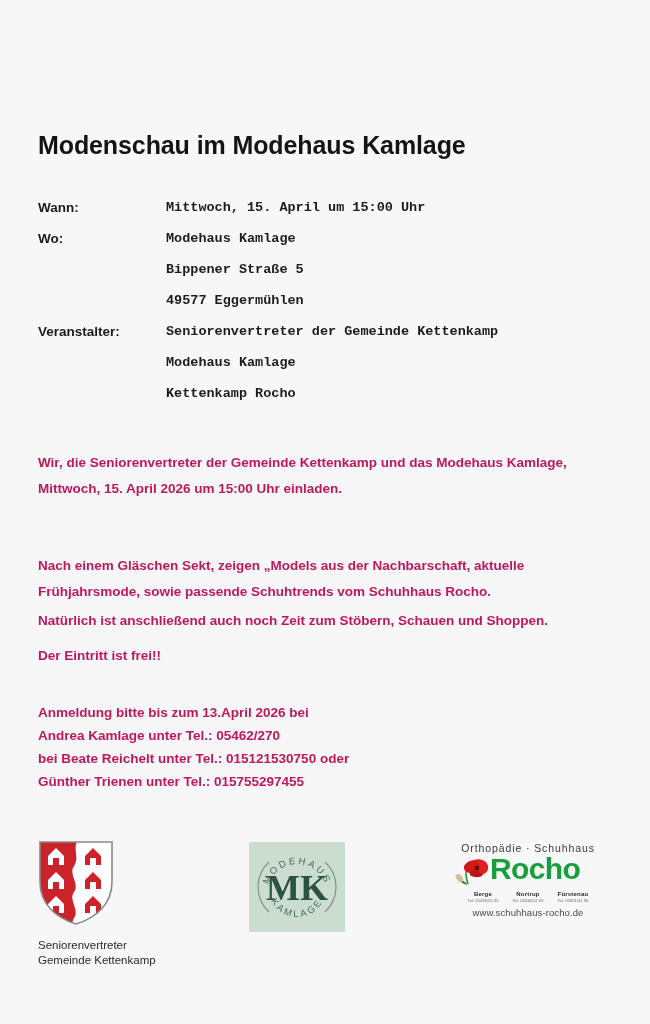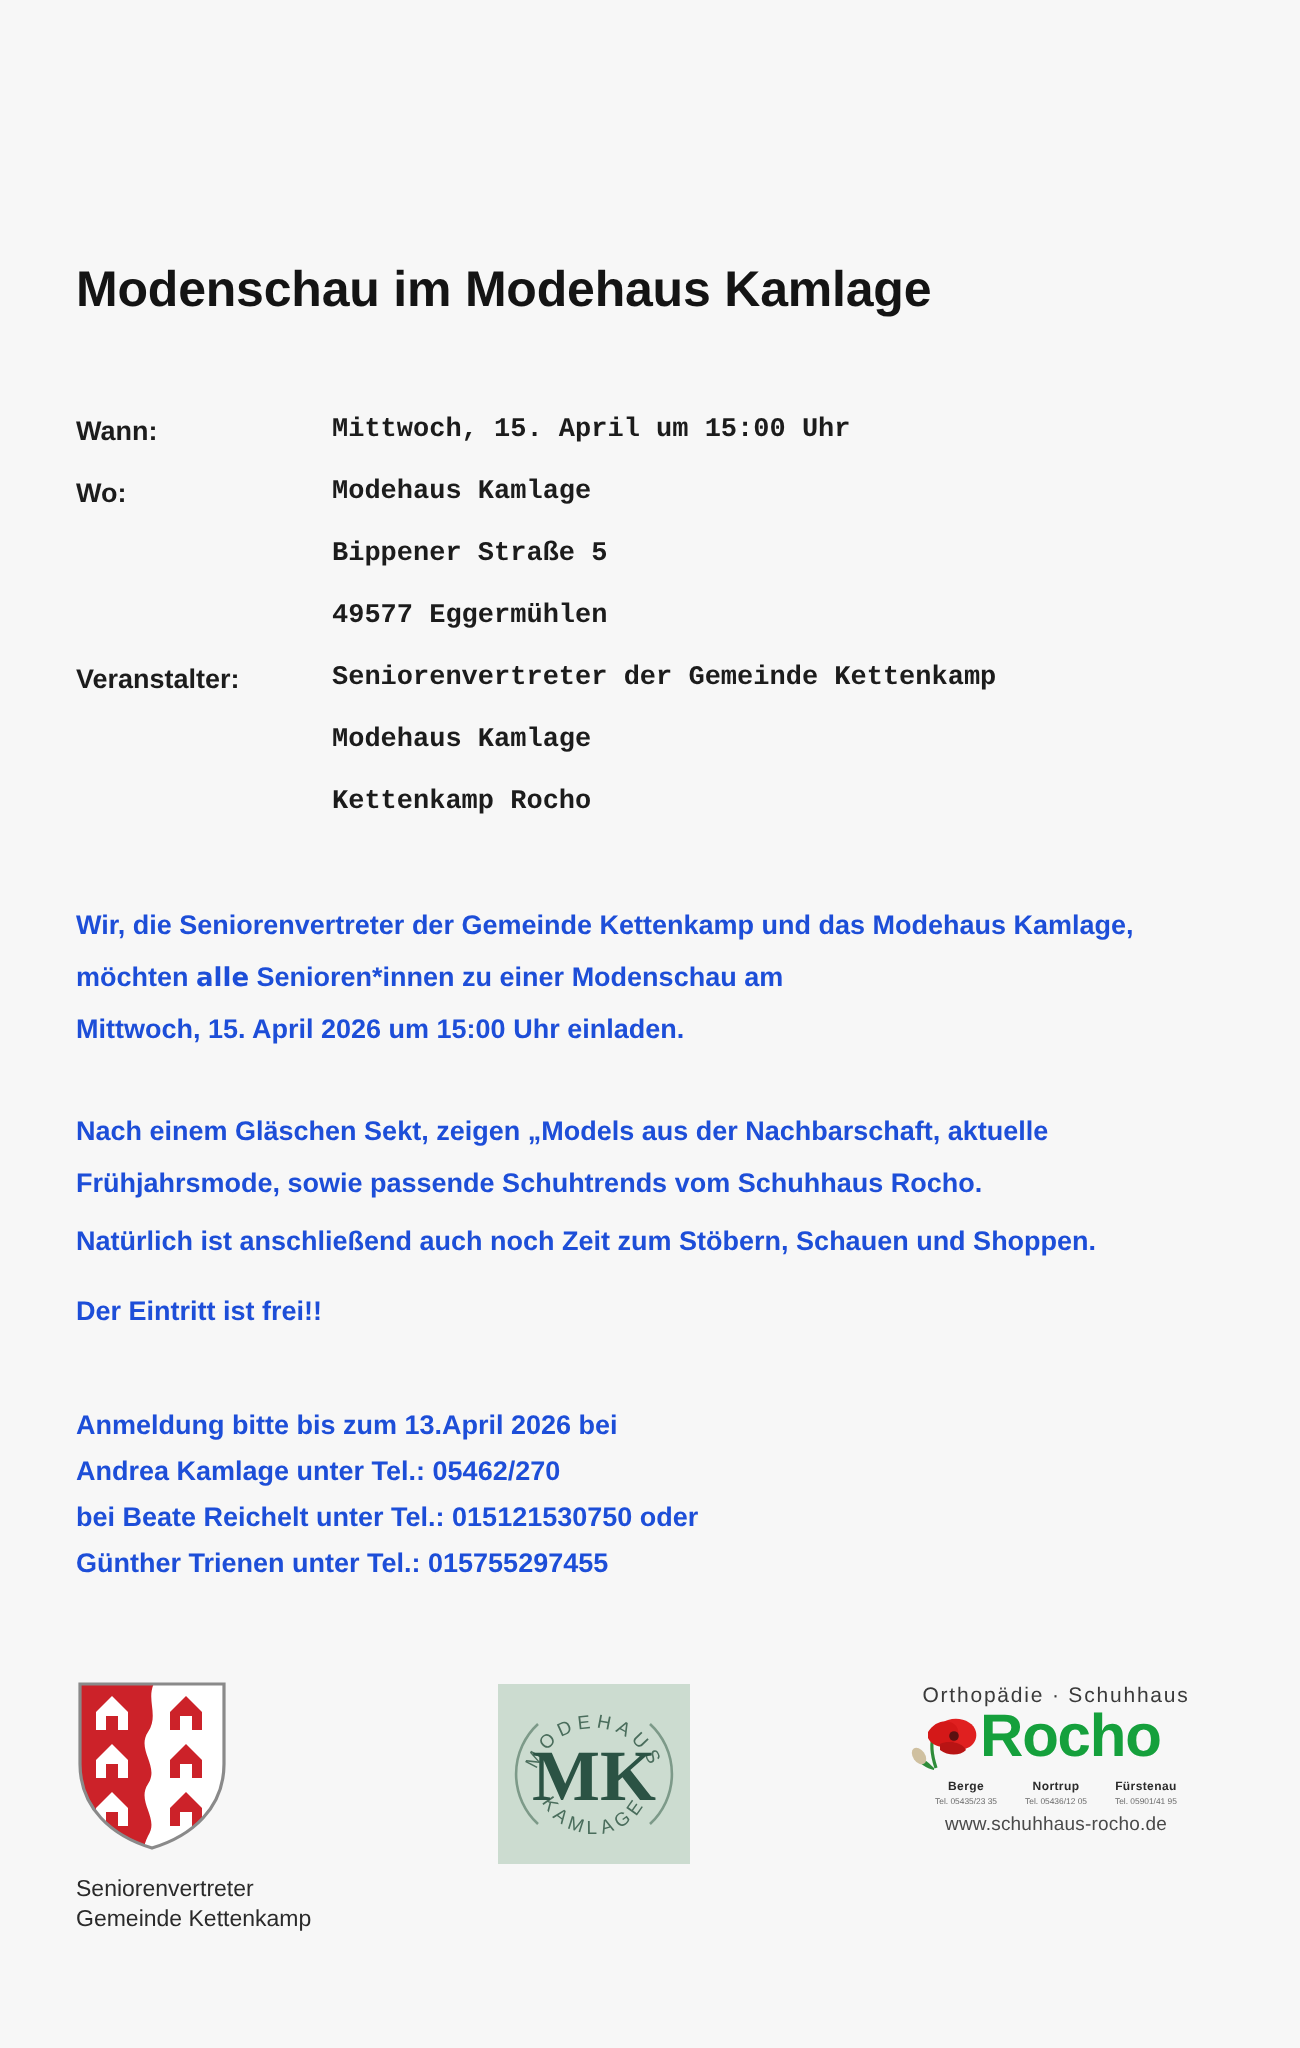--- a/index.html
+++ b/index.html
@@ -39,41 +39,41 @@
 
   
   .details {
     position: absolute;
     left: 38px;
     top: 200px;
     width: 560px;
   }
   .detail-row {
     display: flex;
-    align-items: center;
+    align-items: flex-start;
     height: 31px;
   }
   .detail-label {
     width: 128px;
     flex: 0 0 128px;
     font-size: 13.5px;
     font-weight: bold;
     color: #1c1c1c;
   }
   .detail-value {
     font-size: 13.5px;
     font-weight: bold;
     color: #1c1c1c;
     white-space: nowrap;
     font-family: Liberation Mono, monospace;
   }
   .para {
     font-size: 13.5px;
     font-weight: bold;
-    color: #1d4ed8;
+    color: #be185d;
     line-height: 25.5px;
     margin: 0;
   }
   .para .alt-font {
     font-family: "DejaVu Sans", sans-serif;
     font-weight: bold;
     font-size: 13px;
   }
   .p1 { top: 450px; position: absolute; left: 38px; width: 600px; }
   .p2 { top: 553px; position: absolute; left: 38px; width: 600px; }
@@ -233,21 +233,20 @@
       <div class="detail-value">Modehaus Kamlage</div>
     </div>
     <div class="detail-row">
       <div class="detail-label"></div>
       <div class="detail-value">Kettenkamp Rocho</div>
     </div>
   </div>
 
   <div class="p1">
     <div class="para">Wir, die Seniorenvertreter der Gemeinde Kettenkamp und das Modehaus Kamlage,</div>
-    <div class="para"><span>möchten </span><span class="alt-font">alle</span><span> Senioren*innen zu einer Modenschau am</span></div>
     <div class="para">Mittwoch, 15. April 2026 um 15:00 Uhr einladen.</div>
   </div>
 
   <div class="p2">
     <div class="para">Nach einem Gläschen Sekt, zeigen „Models aus der Nachbarschaft, aktuelle</div>
     <div class="para">Frühjahrsmode, sowie passende Schuhtrends vom Schuhhaus Rocho.</div>
   </div>
 
   <div class="p3">
     <div class="para">Natürlich ist anschließend auch noch Zeit zum Stöbern, Schauen und Shoppen.</div>

